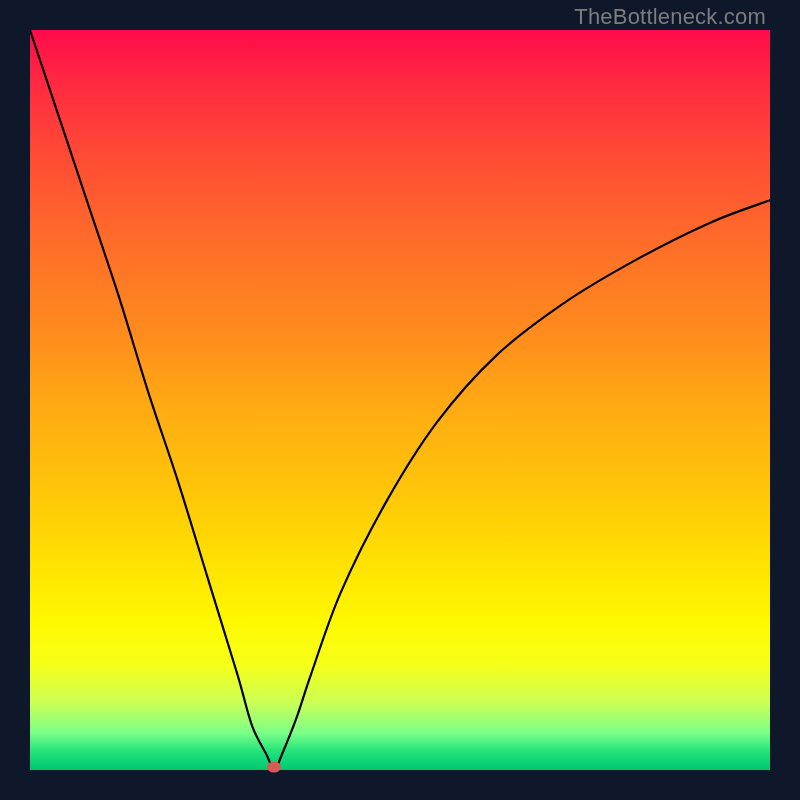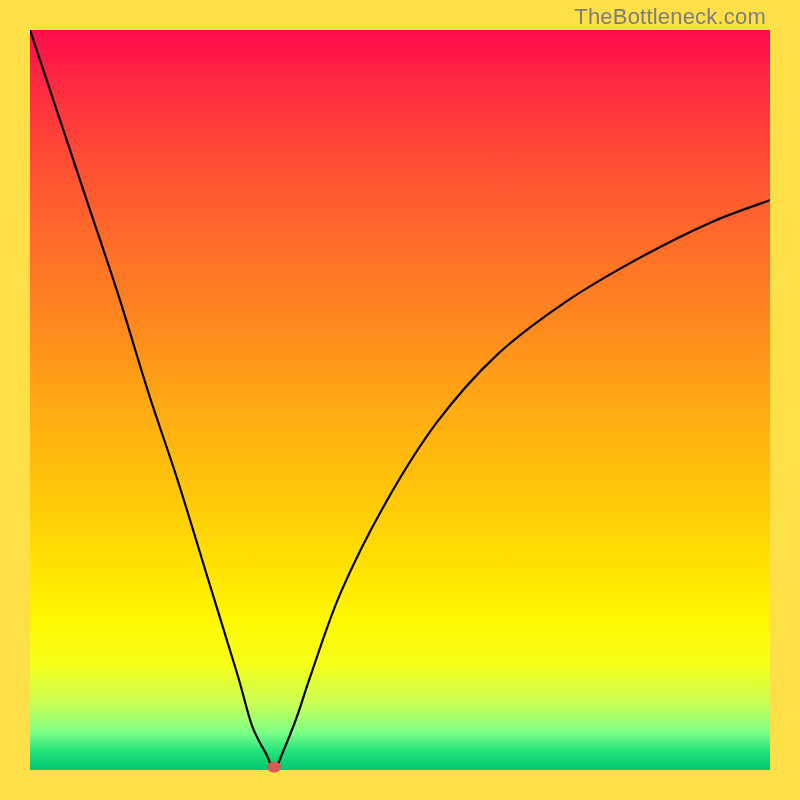--- a/index.html
+++ b/index.html
@@ -10,21 +10,21 @@
     background: #000;
     overflow: hidden;
     font-family: Arial, Helvetica, sans-serif;
   }
   .frame {
     position: absolute;
     left: 0;
     top: 0;
     width: 800px;
     height: 800px;
-    background: #fde047;
+    background: #0f172a;
   }
   .plot {
     position: absolute;
     left: 30px;
     top: 30px;
     width: 740px;
     height: 740px;
     
     background: linear-gradient(
       to bottom,

